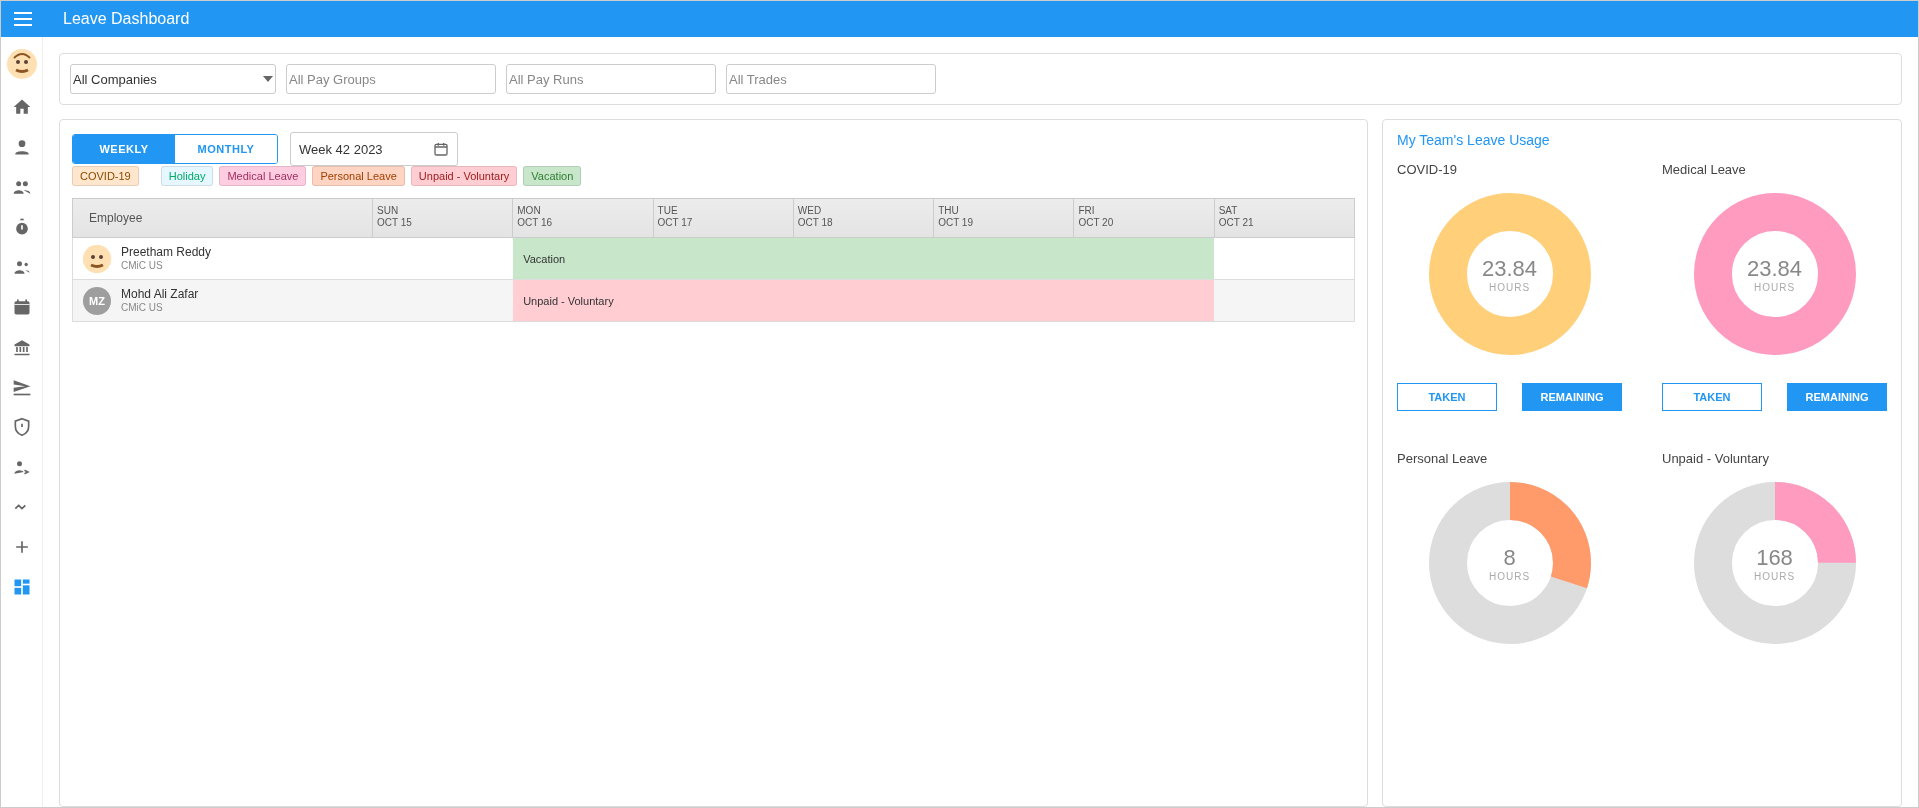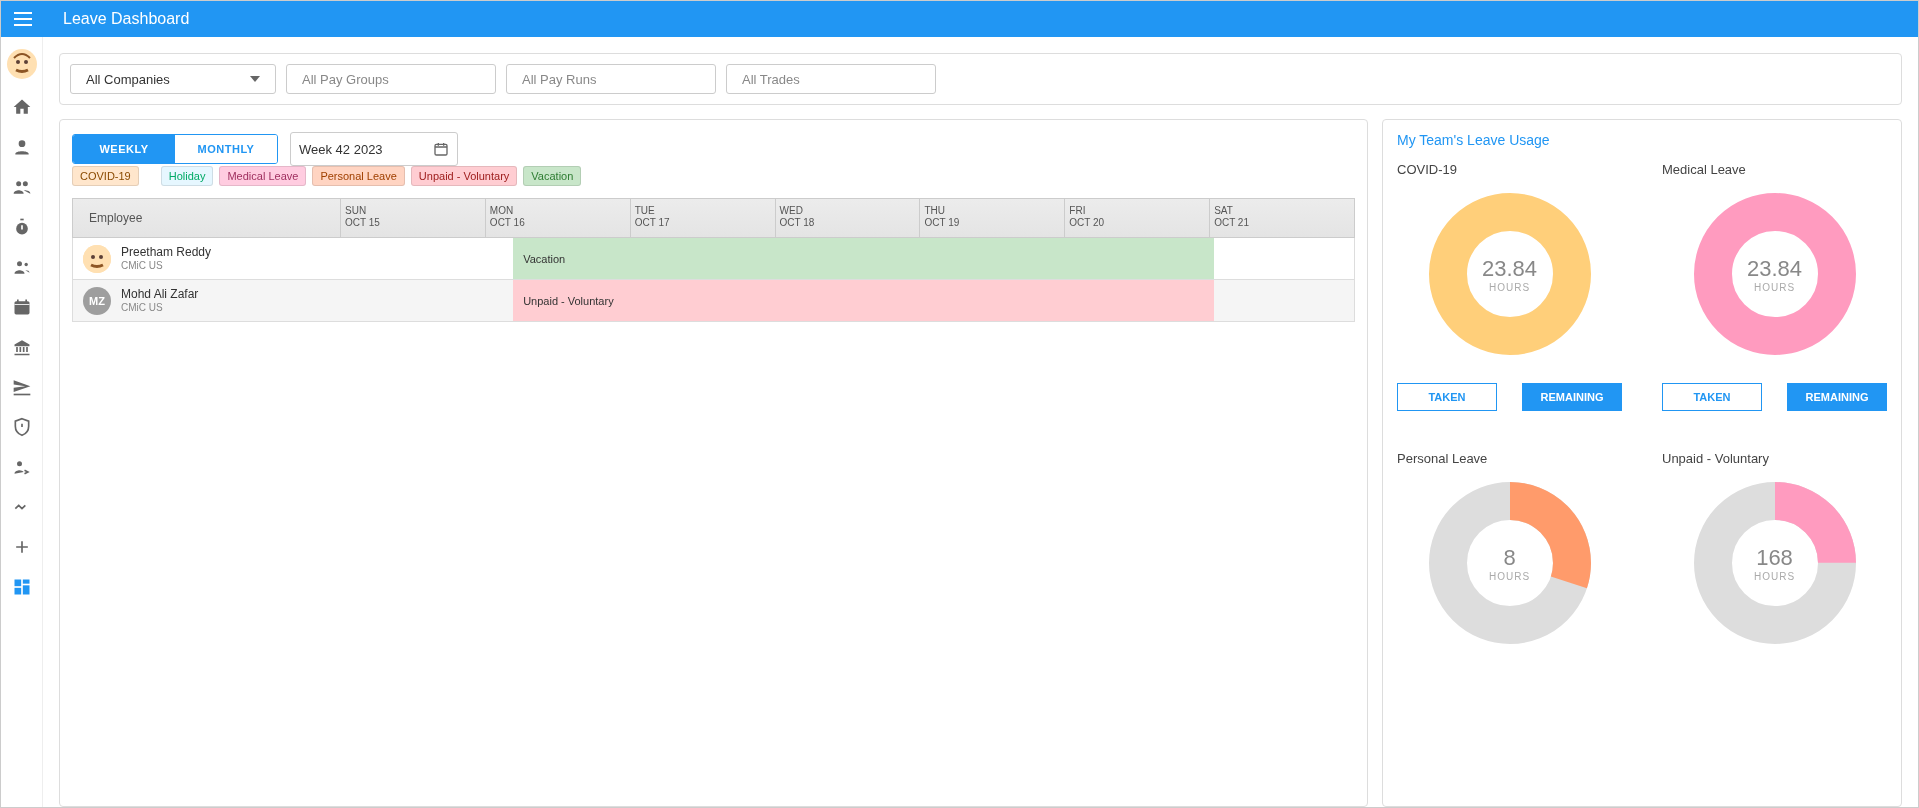--- a/index.html
+++ b/index.html
@@ -18,21 +18,21 @@
 .side-nav .avatar { width: 30px; height: 30px; border-radius: 50%; background: #ffe0b2; display:flex; align-items:center; justify-content:center; }
 .side-nav .nav-icon { width: 24px; height: 24px; display:flex; align-items:center; justify-content:center; color:#666; cursor:pointer; }
 .side-nav .nav-icon.active { color:#2196f3; }
 
 
 .main { flex: 1; padding: 16px 16px 0 16px; display: flex; flex-direction: column; gap: 14px; }
 
 
 .filter-card { border: 1px solid #ddd; border-radius: 4px; padding: 10px; display: flex; gap: 10px; align-items: center; }
 .filter-select, .filter-input {
-  height: 30px; border: 1px solid #ccc; border-radius: 3px; padding: 0 15px; font-size: 13px; color: #333; background:#fff;
+  height: 30px; border: 1px solid #ccc; border-radius: 3px; padding: 0 2px; font-size: 13px; color: #333; background:#fff;
 }
 .filter-select { width: 206px; display:flex; align-items:center; justify-content:space-between; }
 .filter-input { width: 210px; color:#888; display:flex; align-items:center; }
 .f-wide { width: 210px; }
 .toggle-box { border: 3px solid #e53935; border-radius:3px; height: 40px; display:flex; align-items:center; justify-content:space-between; padding: 0 8px 0 8px; width: 190px; }
 .toggle-label { font-size: 12px; color:#333; }
 .toggle { width: 28px; height: 14px; background:#90caf9; border-radius: 8px; position:relative; }
 .toggle::after { content:""; position:absolute; right:-2px; top:-2px; width:18px; height:18px; background:#2196f3; border-radius:50%; }
 
 
@@ -54,21 +54,21 @@
 .legend-chip { padding: 3px 7px; border-radius:3px; font-size: 11px; border:1px solid rgba(0,0,0,0.1); }
 .chip-covid { background:#ffe6cc; color:#8a4a00; }
 .chip-holiday { background:#e6f7ff; color:#0a6;margin-left:16px; }
 .chip-medical { background:#ffcce0; color:#a03060; }
 .chip-personal { background:#ffd4c2; color:#a04000; }
 .chip-unpaid { background:#ffcdd2; color:#a02020; }
 .chip-vacation { background:#c8e6c9; color:#2e7d32; }
 
 
 .cal-header { display:flex; background: linear-gradient(#ececec,#e4e4e4); border:1px solid #ccc; height: 40px; }
-.cal-col-emp { width: 268px; border-right:1px solid #ccc; display:flex; align-items:center; padding-left:16px; font-size:12px; color:#555; }
+.cal-col-emp { width: 300px; border-right:1px solid #ccc; display:flex; align-items:center; padding-left:16px; font-size:12px; color:#555; }
 .cal-daycol { flex:1; padding: 6px 0 0 4px; font-size:10px; color:#555; border-right:1px solid #ccc; }
 .cal-daycol:last-child { border-right:none; }
 .cal-daycol .dow { font-weight:400; }
 .cal-daycol .date { margin-top:1px; }
 
 .cal-row { display:flex; height:42px; border-left:1px solid #ddd; border-right:1px solid #ddd; border-bottom:1px solid #ddd; position:relative; }
 .cal-row.alt { background:#f5f5f5; }
 .cal-emp-cell { width:300px; display:flex; align-items:center; gap:10px; padding-left:10px; }
 .emp-avatar { width:28px; height:28px; border-radius:50%; display:flex; align-items:center; justify-content:center; color:#fff; font-size:11px; font-weight:600; }
 .emp-avatar.bearded { background:#ffe0b2; }

